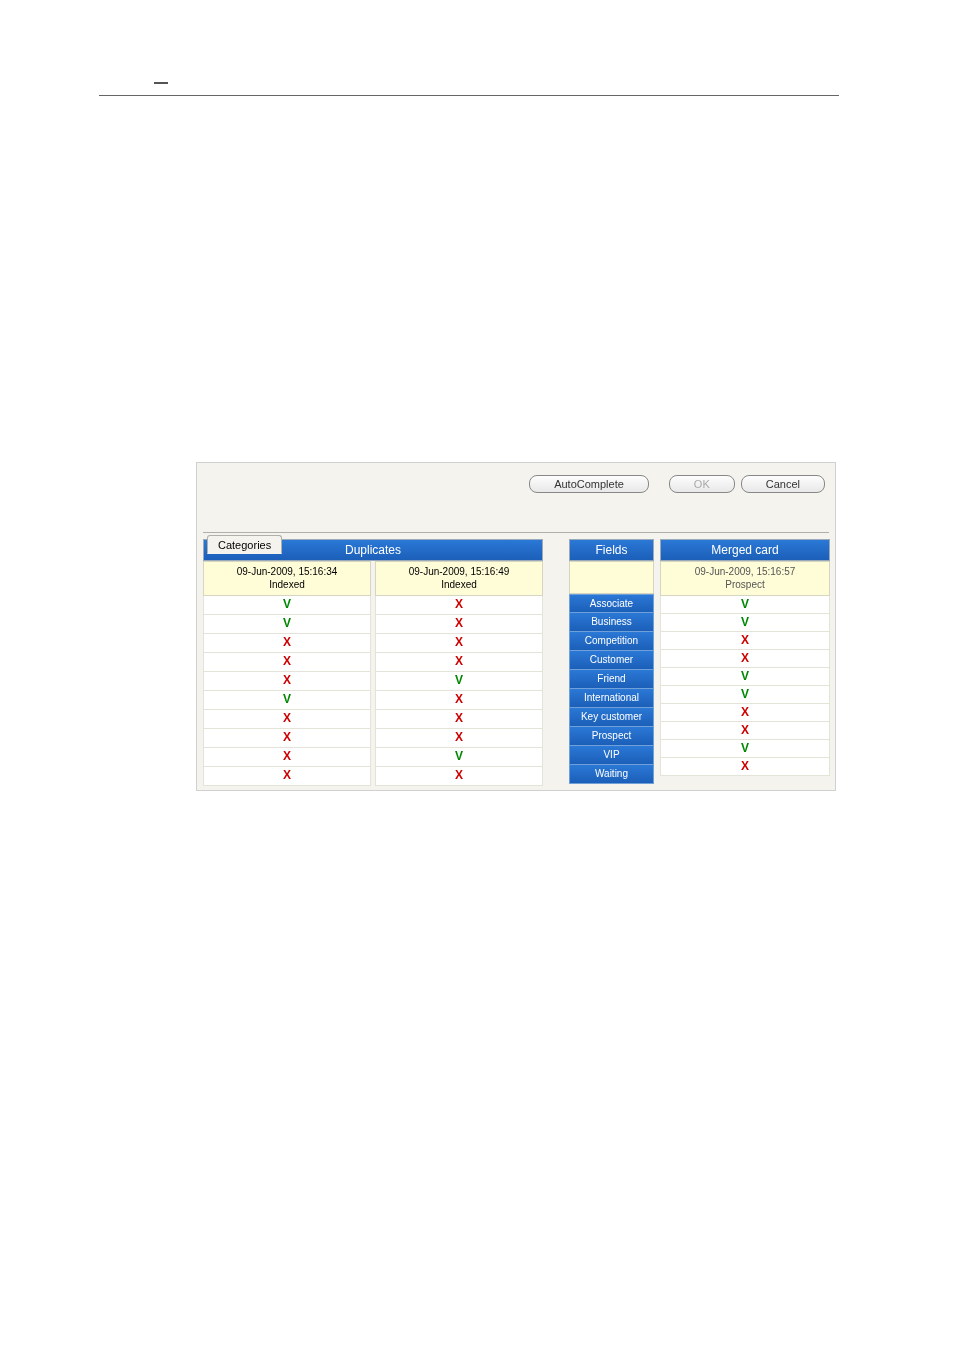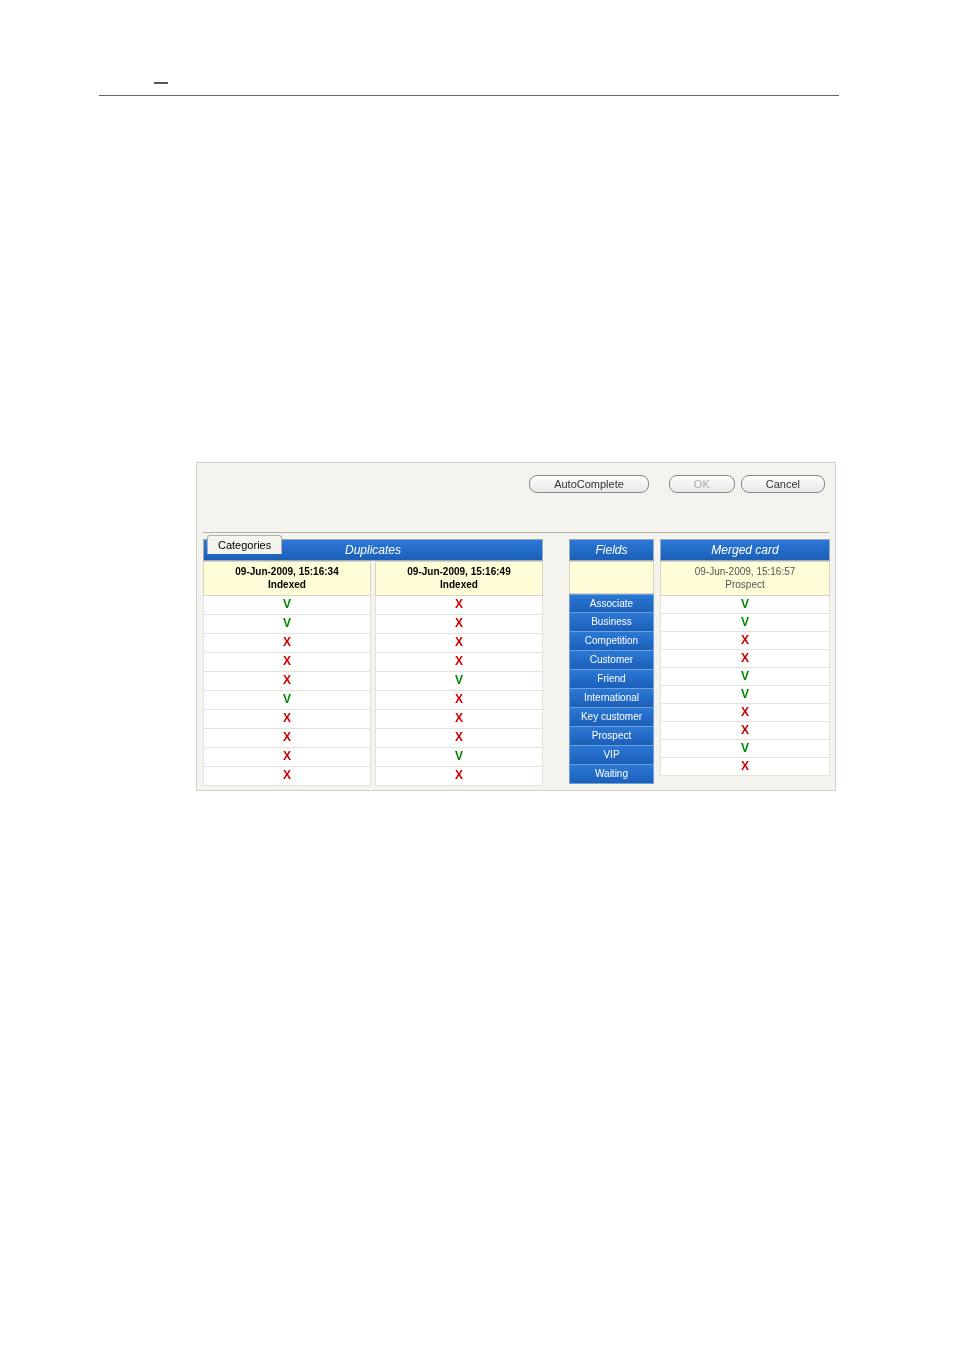--- a/index.html
+++ b/index.html
@@ -98,35 +98,33 @@
   .fields-wrap { flex: 0 0 105px; padding-left: 20px; }
   .merge-wrap { flex: 0 0 170px; border-radius: 22px; }
 
   .col-header {
     background: linear-gradient(#2b78d6,#1b5fb8);
     color: #fff;
     font-size: 12px;
     text-align: center;
     padding: 3px 0;
     border: 1px solid #9ab;
-    font-style: italic;
   }
 
   .sub-head {
     background: #fffcd8;
     border: 1px solid #d6d6c0;
     text-align: center;
     font-size: 10px;
     line-height: 1.3;
     padding: 3px 0 4px 0;
   }
   .sub-row {
     display: flex;
     gap: 4px;
-    font-weight: bold;
   }
   .sub-row .sub-head { flex: 1; }
 
   .cells {
     display: flex;
     flex-direction: column;
   }
   .row {
     display: flex;
     gap: 4px;

